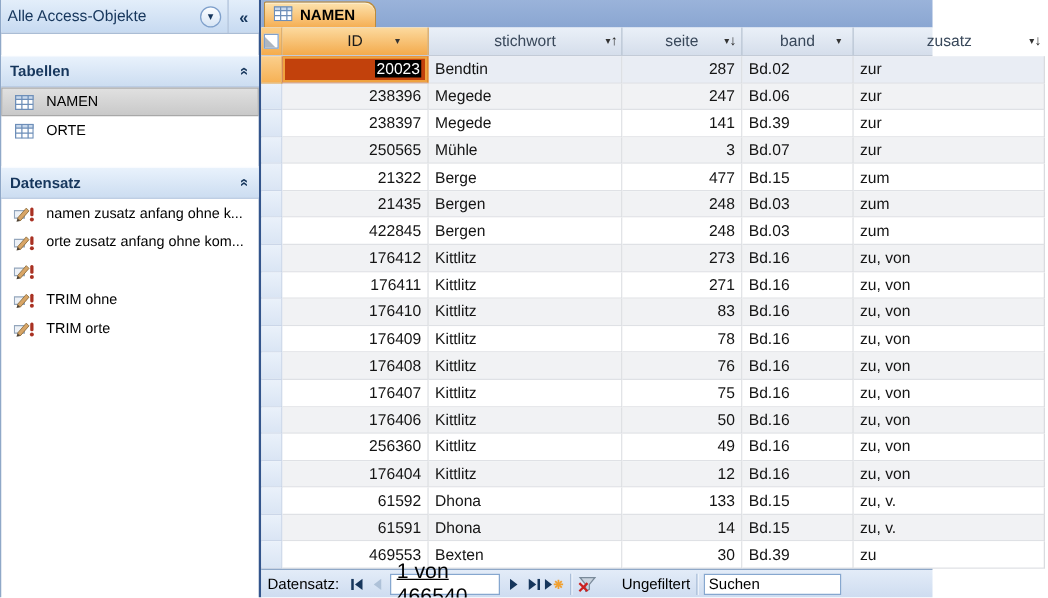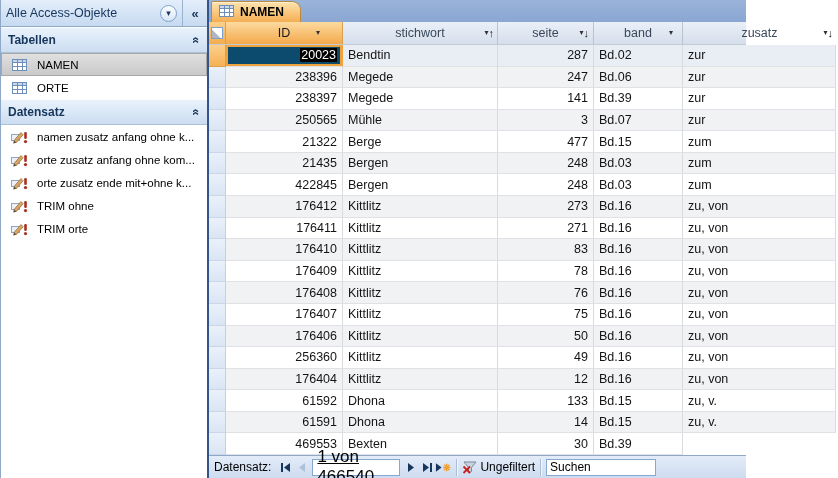--- a/index.html
+++ b/index.html
@@ -14,21 +14,21 @@
   .sh-main { flex:1; background:linear-gradient(#E3EEFA,#C7DAF1); display:flex; align-items:center;
              padding:0 5px; color:#16365C; font-size:12.5px; border-right:1px solid #9AB2D2; }
   .sh-title { flex:1; white-space:nowrap; overflow:hidden; }
   .sh-menu-btn { width:17px; height:17px; border-radius:50%; background:linear-gradient(#FDFEFF,#D7E5F5);
                  border:1px solid #7FA0CB; color:#16365C; font-size:9px; display:flex; align-items:center;
                  justify-content:center; flex:none; }
   .sh-collapse { width:24px; background:linear-gradient(#E3EEFA,#C7DAF1); display:flex; align-items:center;
                  justify-content:center; color:#16365C; font-size:13px; font-weight:bold; }
   .section-header { height:22px; flex:none; background:linear-gradient(#E9F2FC,#CCDDF1);
                     border-top:1px solid #FDFEFF; border-bottom:1px solid #A9BFDB;
-                    display:flex; align-items:center; padding:12px 7px; }
+                    display:flex; align-items:center; padding:12px 7px;margin-top:17px; }
   .section-label { flex:1; font-size:12px; font-weight:bold; color:#16365C; }
   .chevrons { transform:rotate(90deg); font-size:12px; font-weight:bold; color:#16365C; }
   .nav-item { height:23px; flex:none; display:flex; align-items:center; gap:9px; padding-left:9px;
               font-size:11.5px; color:#000; border:1px solid transparent; }
   .nav-item.selected { background:linear-gradient(#E0E0E0,#C9C9C9); border-color:#A8A8A8; }
   .nav-item .icon { width:17px; display:flex; justify-content:center; flex:none; }
   .sidebar-fill { flex:1; }
 
   
   .main { flex:1; min-width:0; display:flex; flex-direction:column; }
@@ -64,32 +64,32 @@
   .row-selector { width:17px; flex:none; background:linear-gradient(#EAF1FA,#DAE5F4);
                   border-right:1px solid #C3D0E4; border-bottom:1px solid #CBD6E8; }
   .row.current .row-selector { background:linear-gradient(#FBCF8C,#F6B155); border-right:1px solid #DDA14B;
                                border-bottom:1px solid #DDA14B; }
   .cell { flex:none; display:flex; align-items:center; padding:0 5px; font-size:12.5px; color:#141414;
           border-right:1px solid #D9DBDF; border-bottom:1px solid #DFE1E5; background:#fff;
           white-space:nowrap; overflow:hidden; }
   .cell.num { justify-content:flex-end; }
   .row.alt .cell { background:#F1F2F4; }
   .row.current .cell { background:#E9EDF4; }
-  .row.current .cell.active-cell { background:#0c4a6e; box-shadow:inset 0 0 0 2px #EFA33F; border-right-color:#EFA33F;padding-left:44px; }
+  .row.current .cell.active-cell { background:#c2410c; box-shadow:inset 0 0 0 2px #EFA33F; border-right-color:#EFA33F;padding-left:44px; }
   .sel-text { background:#000; color:#fff; padding:0 1px; }
 
   
   .navbar { height:23px; flex:none; background:linear-gradient(#E3ECF8,#CEDCF0); border-top:1px solid #8FA8C8;
             display:flex; align-items:center; padding-left:5px; font-size:12px; color:#000; }
   .nav-label { margin-right:6px; }
   .nav-btn { width:16px; height:16px; display:flex; align-items:center; justify-content:center; flex:none; }
   .rec-box { width:88px; height:17px; background:#fff; border:1px solid #86A7CF; display:flex;
              align-items:center; padding-left:4px; margin:0 3px; font-size:17px;text-decoration:underline; }
   .vsep { width:1px; height:17px; background:#A9BDD8; margin:0 5px; box-shadow:1px 0 0 #F4F8FD; }
-  .filter-area { display:flex; align-items:center; gap:3px; }
+  .filter-area { display:flex; align-items:center; gap:20px; }
   .search-input { width:110px; height:17px; background:#fff; border:1px solid #86A7CF; font-size:12px;
                   padding:0 3px; font-family:inherit; color:#000; outline:none; }
 </style>
 </head>
 <body>
 
 <div class="app">
 
   <div class="sidebar">
     <div class="sidebar-header">
@@ -163,21 +163,20 @@
         <div class="nav-item">
           <span class="icon">
             <svg width="17" height="14" viewBox="0 0 17 14">
               <rect x="0.5" y="4.5" width="8" height="6" fill="#EDF1F6" stroke="#94A6BC"></rect>
               <polygon points="3,10.5 10,2.5 12.2,4.7 5.2,12.7" fill="#D8A566" stroke="#8B6B3A" stroke-width="0.7"></polygon>
               <polygon points="3,10.5 5.2,12.7 2.2,13.4" fill="#4F4233"></polygon>
               <rect x="13.2" y="2" width="2.6" height="7" rx="1.2" fill="#A93122"></rect>
               <circle cx="14.5" cy="11.6" r="1.6" fill="#A93122"></circle>
             </svg>
           </span>
-          <span>orte zusatz ende  mit+ohne k...</span>
         </div>
         <div class="nav-item">
           <span class="icon">
             <svg width="17" height="14" viewBox="0 0 17 14">
               <rect x="0.5" y="4.5" width="8" height="6" fill="#EDF1F6" stroke="#94A6BC"></rect>
               <polygon points="3,10.5 10,2.5 12.2,4.7 5.2,12.7" fill="#D8A566" stroke="#8B6B3A" stroke-width="0.7"></polygon>
               <polygon points="3,10.5 5.2,12.7 2.2,13.4" fill="#4F4233"></polygon>
               <rect x="13.2" y="2" width="2.6" height="7" rx="1.2" fill="#A93122"></rect>
               <circle cx="14.5" cy="11.6" r="1.6" fill="#A93122"></circle>
             </svg>
@@ -400,20 +399,21 @@
           <div class="cell col-seite num">14</div>
           <div class="cell col-band">Bd.15</div>
           <div class="cell col-zusatz">zu, v.</div>
         </div>
         <div class="row">
           <div class="row-selector"></div>
           <div class="cell col-id num">469553</div>
           <div class="cell col-stichwort">Bexten</div>
           <div class="cell col-seite num">30</div>
           <div class="cell col-band">Bd.39</div>
+          <div class="cell col-zusatz">zu</div>
         </div>
       </div>
 
     <div class="navbar">
       <span class="nav-label">Datensatz:</span>
       <span class="nav-btn">
         <svg width="11" height="9" viewBox="0 0 11 9">
             <rect x="1" y="0" width="2" height="9" fill="#16365C"></rect>
             <polygon points="10,0 10,9 4,4.5" fill="#16365C"></polygon>
           </svg>

